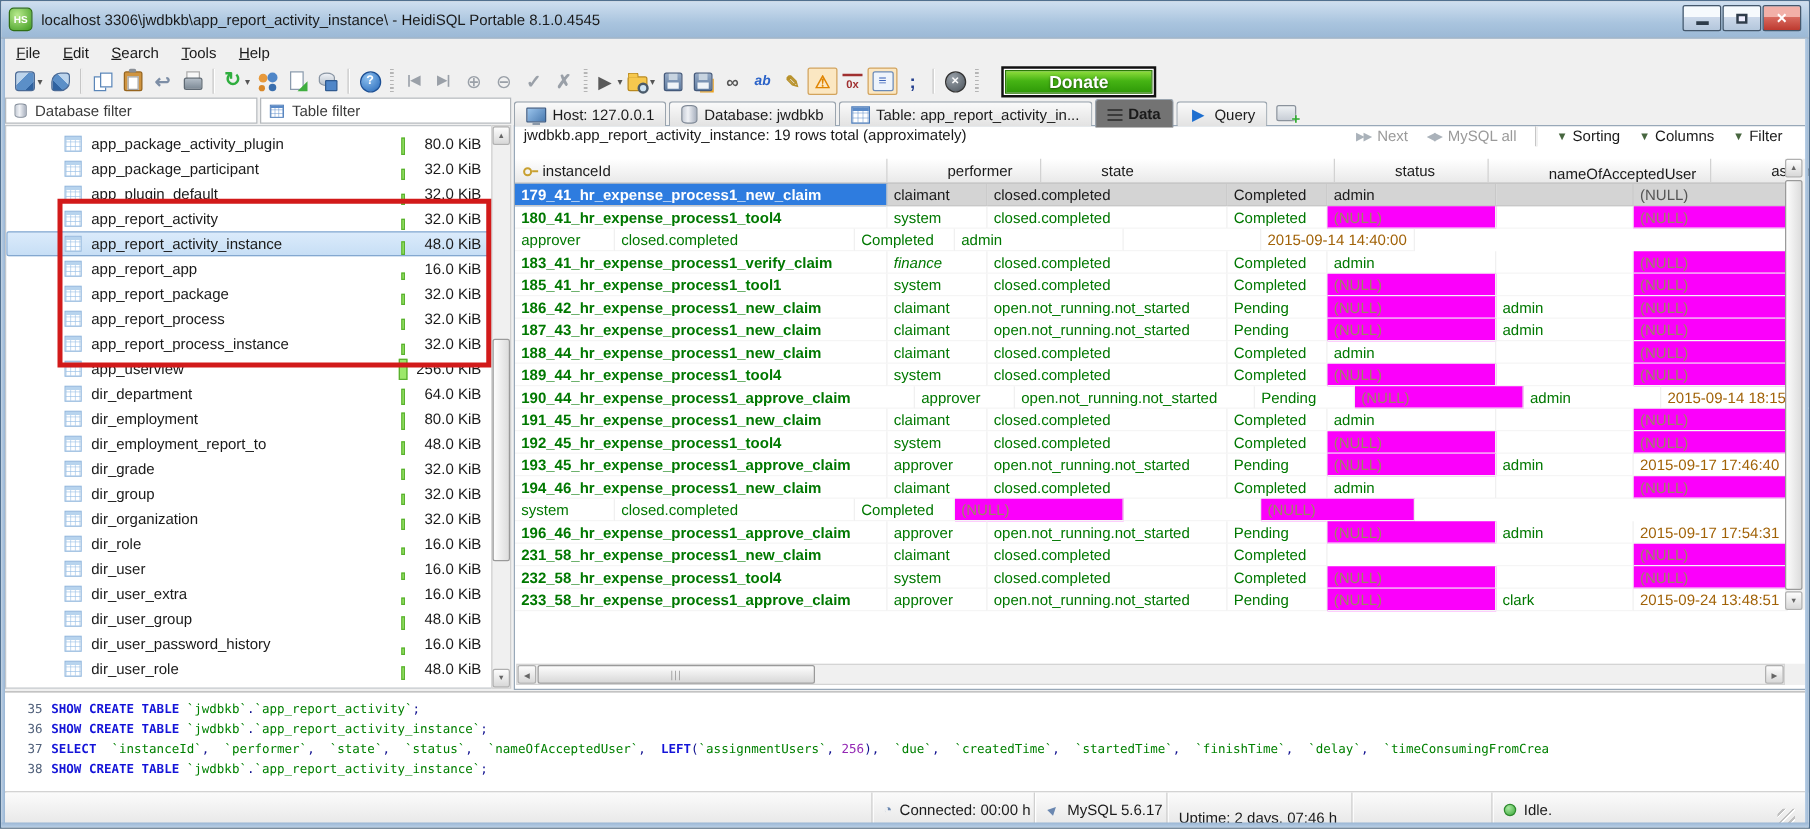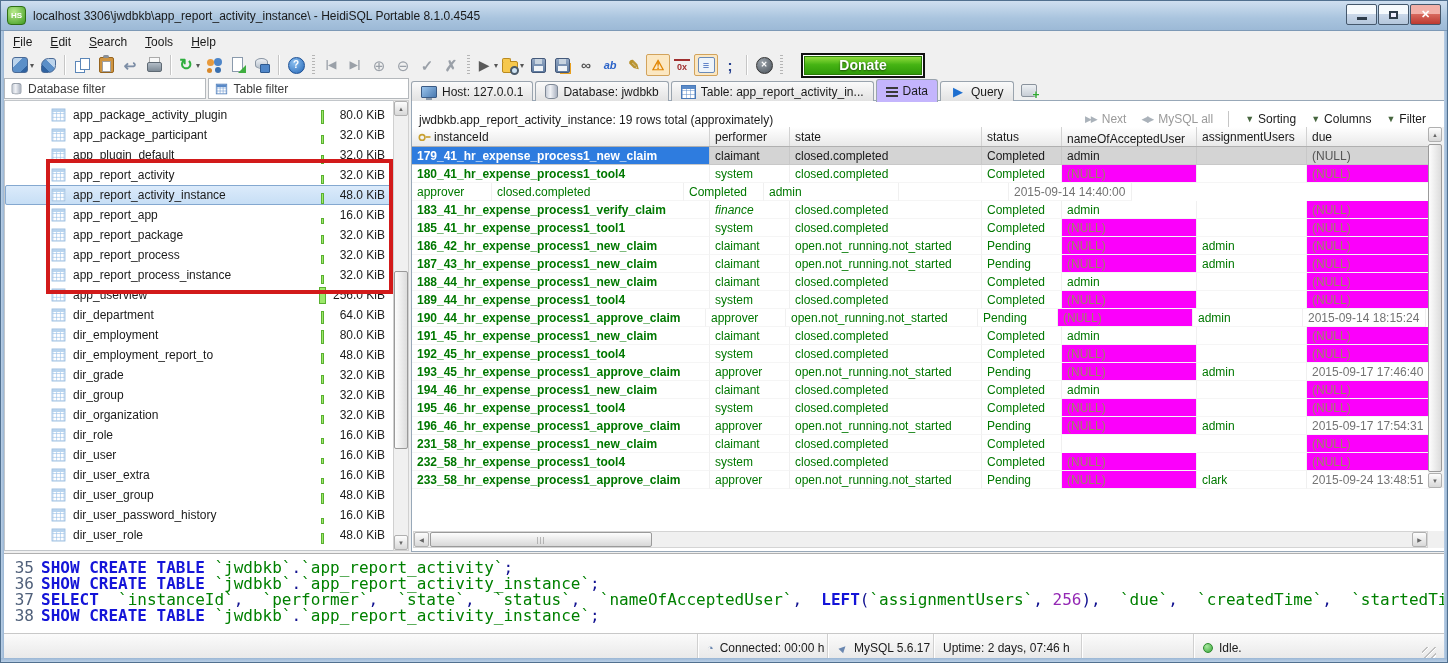--- a/index.html
+++ b/index.html
@@ -101,52 +101,52 @@
   .tsize{width:58px;text-align:right;}
   .trow.sel{background:linear-gradient(#dcebfb,#c6def5);outline:1px solid #84a8d0;outline-offset:-1px;border-radius:2px;}
   .treescroll{position:absolute;right:0;top:22px;bottom:0;width:16px;background:#f0f0f0;border:1px solid #d0d0d0;box-sizing:border-box;}
   .sarrow{position:absolute;left:0;width:14px;height:15px;background:linear-gradient(#fdfdfd,#d8d8d8);border:1px solid #b0b0b0;border-radius:2px;display:flex;align-items:center;justify-content:center;font-size:6px;color:#666;box-sizing:border-box;}
   .thumbv{position:absolute;left:0;width:14px;background:linear-gradient(90deg,#fdfdfd,#dcdcdc);border:1px solid #9a9a9a;border-radius:2px;box-sizing:border-box;}
   .annot{position:absolute;left:45px;top:158px;width:339px;height:127px;border:4px solid #d21a1a;z-index:5;pointer-events:none;}
   
   .tabbar{position:absolute;left:410px;top:77px;height:23px;display:flex;align-items:flex-end;gap:2px;z-index:2;}
   .tab{height:20px;display:flex;align-items:center;gap:5px;padding:0 9px;background:linear-gradient(#fafafa,#e2e2e2);
     border:1px solid #9aa4ae;border-bottom:none;border-radius:3px 3px 0 0;white-space:nowrap;box-sizing:border-box;}
-  .tab.active{height:23px;background:#c4b5fd;font-weight:normal;margin-bottom:-1px;z-index:3;}
+  .tab.active{height:23px;background:#737373;font-weight:bold;margin-bottom:-1px;z-index:3;}
   .tabnew{margin-left:5px;margin-bottom:4px;}
   
   .datapanel{position:absolute;left:410px;top:99px;width:1035px;height:452px;background:#fff;border:1px solid #98a8b8;box-sizing:border-box;z-index:1;}
-  .inforow{height:26px;display:flex;align-items:flex-end;padding:0 7px;}
+  .inforow{height:26px;display:flex;align-items:flex-start;padding:0 7px;}
   .controls{margin-left:auto;display:flex;align-items:center;gap:15px;padding-right:12px;}
   .ctrl{display:flex;align-items:center;gap:5px;}
   .ctrl .cico{font-size:9px;color:#47663f;letter-spacing:-1px;}
   .ctrl.disabled{color:#9a9a9a;}
   .ctrl.disabled .cico{color:#aab2ba;}
   .csep{width:1px;height:16px;background:#c6c6c6;border-right:1px solid #fff;}
-  .gridhead{display:flex;height:19px;background:linear-gradient(#fff,#e9e9e9);border-bottom:1px solid #b0b0b0;}
+  .gridhead{display:flex;height:19px;background:linear-gradient(#fff,#e9e9e9);border-bottom:1px solid #b0b0b0;gap:43px;}
   .hcell{display:flex;align-items:center;gap:4px;padding:0 5px;border-right:1px solid #d2d2d2;box-sizing:border-box;white-space:nowrap;overflow:hidden;flex:none;}
   .hcell .s-key{transform:scale(.8);margin-right:-2px;}
   .gridrow{display:flex;height:18px;}
   .cell{padding:0 5px;box-sizing:border-box;display:flex;align-items:center;border-right:1px solid #f0f0f0;border-bottom:1px solid #f5f5f5;
     overflow:hidden;white-space:nowrap;color:#007800;flex:none;}
   .cell.id{font-weight:bold;}
-  .cell.datec{color:#737373;}
+  .cell.datec{color:#a16207;}
   .cell.nullc{background:#fb00fb;color:#9c8464;}
   .gridrow.sel .cell{background:#d4d4d4;color:#1a1a1a;border-color:#c8c8c8;}
   .gridrow.sel .cell.id{background:#2e7cdf;color:#fff;}
   .gridrow.sel .cell.nullc{background:#d4d4d4;color:#555;}
   .gvs{position:absolute;right:1px;top:26px;bottom:63px;width:16px;background:#f2f2f2;}
   .ghs{position:absolute;left:1px;bottom:3px;height:17px;right:17px;background:#f0f0f0;border:1px solid #d4d4d4;box-sizing:border-box;}
   .harrow{position:absolute;top:0;width:15px;height:15px;background:linear-gradient(#fdfdfd,#d8d8d8);border:1px solid #b0b0b0;border-radius:2px;display:flex;align-items:center;justify-content:center;font-size:6px;color:#666;box-sizing:border-box;}
   .thumbh{position:absolute;top:0;height:15px;background:linear-gradient(#fdfdfd,#d8d8d8);border:1px solid #9a9a9a;border-radius:2px;box-sizing:border-box;
     display:flex;align-items:center;justify-content:center;color:#9a9a9a;font-size:8px;letter-spacing:1px;}
   .corner{position:absolute;right:1px;bottom:3px;width:16px;height:17px;background:#f0f0f0;}
   
   .sqllog{position:absolute;left:3px;top:552px;width:1442px;height:80px;background:#fff;border-top:1px solid #b0b0b0;
-    font-family:"DejaVu Sans Mono","Liberation Mono",monospace;font-size:16px;padding-top:5px;box-sizing:border-box;overflow:hidden;}
+    font-family:"DejaVu Sans Mono","Liberation Mono",monospace;font-size:10px;padding-top:5px;box-sizing:border-box;overflow:hidden;}
   .sline{display:flex;height:16px;align-items:center;}
   .lnum{width:30px;text-align:right;padding-right:7px;color:#50607a;flex:none;}
   .code{white-space:pre;overflow:hidden;}
   .tok.kw{color:#1414d8;font-weight:bold;}
   .tok.id{color:#008000;}
   .tok.pn{color:#101090;}
   .tok.num{color:#9428b4;}
   
   .statusbar{position:absolute;left:3px;top:632px;width:1442px;height:27px;background:linear-gradient(#fbfbfb,#e7e7e7);
     border-top:1px solid #c8c8c8;display:flex;align-items:stretch;}
@@ -679,21 +679,21 @@
         <div class="gridrow">
           <div class="cell id" style="width: 298px;">189_44_hr_expense_process1_tool4</div>
           <div class="cell" style="width: 80px;">system</div>
           <div class="cell" style="width: 192px;">closed.completed</div>
           <div class="cell" style="width: 80px;">Completed</div>
           <div class="cell nullc" style="width: 135px;">(NULL)</div>
           <div class="cell" style="width: 110px;"></div>
           <div class="cell nullc" style="width: 123px;">(NULL)</div>
         </div>
         <div class="gridrow">
-          <div class="cell id" style="width: 294px;">190_44_hr_expense_process1_approve_claim</div>
+          <div class="cell id" style="width: 320px;">190_44_hr_expense_process1_approve_claim</div>
           <div class="cell" style="width: 80px;">approver</div>
           <div class="cell" style="width: 192px;">open.not_running.not_started</div>
           <div class="cell" style="width: 80px;">Pending</div>
           <div class="cell nullc" style="width: 135px;">(NULL)</div>
           <div class="cell" style="width: 110px;">admin</div>
           <div class="cell datec" style="width: 123px;">2015-09-14 18:15:24</div>
         </div>
         <div class="gridrow">
           <div class="cell id" style="width: 298px;">191_45_hr_expense_process1_new_claim</div>
           <div class="cell" style="width: 80px;">claimant</div>
@@ -724,21 +724,20 @@
         <div class="gridrow">
           <div class="cell id" style="width: 298px;">194_46_hr_expense_process1_new_claim</div>
           <div class="cell" style="width: 80px;">claimant</div>
           <div class="cell" style="width: 192px;">closed.completed</div>
           <div class="cell" style="width: 80px;">Completed</div>
           <div class="cell" style="width: 135px;">admin</div>
           <div class="cell" style="width: 110px;"></div>
           <div class="cell nullc" style="width: 123px;">(NULL)</div>
         </div>
         <div class="gridrow">
-          <div class="cell id" style="width: 298px;">195_46_hr_expense_process1_tool4</div>
           <div class="cell" style="width: 80px;">system</div>
           <div class="cell" style="width: 192px;">closed.completed</div>
           <div class="cell" style="width: 80px;">Completed</div>
           <div class="cell nullc" style="width: 135px;">(NULL)</div>
           <div class="cell" style="width: 110px;"></div>
           <div class="cell nullc" style="width: 123px;">(NULL)</div>
         </div>
         <div class="gridrow">
           <div class="cell id" style="width: 298px;">196_46_hr_expense_process1_approve_claim</div>
           <div class="cell" style="width: 80px;">approver</div>
@@ -811,21 +810,21 @@
   <div class="statusbar" id="statusbar">
       <div class="spanel" style="width: 694px;"></div>
       <div class="spanel" style="width: 130px;">
         <span class="sico">◔</span>
         <span>Connected: 00:00 h</span>
       </div>
       <div class="spanel" style="width: 106px;">
         <span class="sico rot">►</span>
         <span>MySQL 5.6.17</span>
       </div>
-      <div class="spanel" style="width: 148px;">
+      <div class="spanel" style="width: 148px; align-items: flex-end;">
         <span>Uptime: 2 days, 07:46 h</span>
       </div>
       <div class="spanel" style="width: 112px;"></div>
       <div class="spanel" style="flex: 1 1 0%;">
         <span class="dotgreen"></span>
         <span>Idle.</span>
         <span class="grip"></span>
       </div>
     </div>
 

